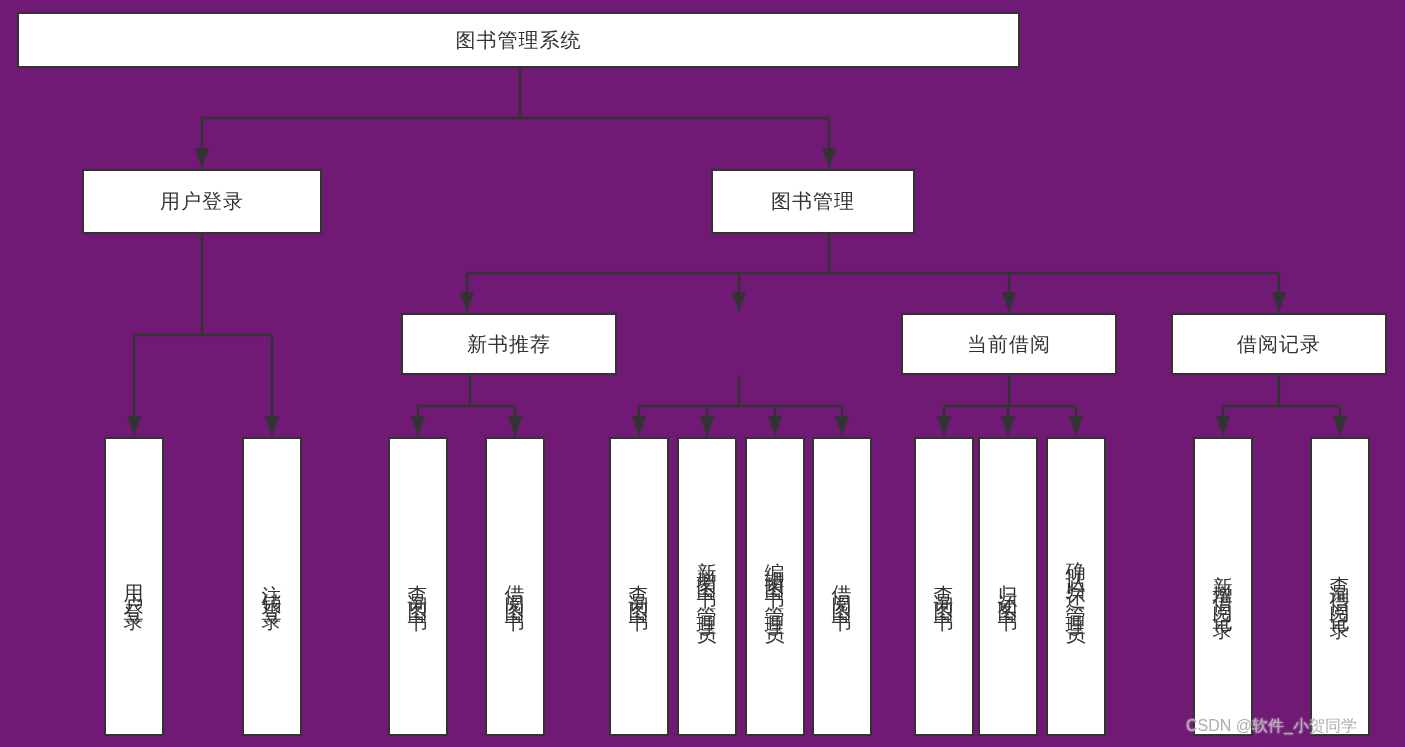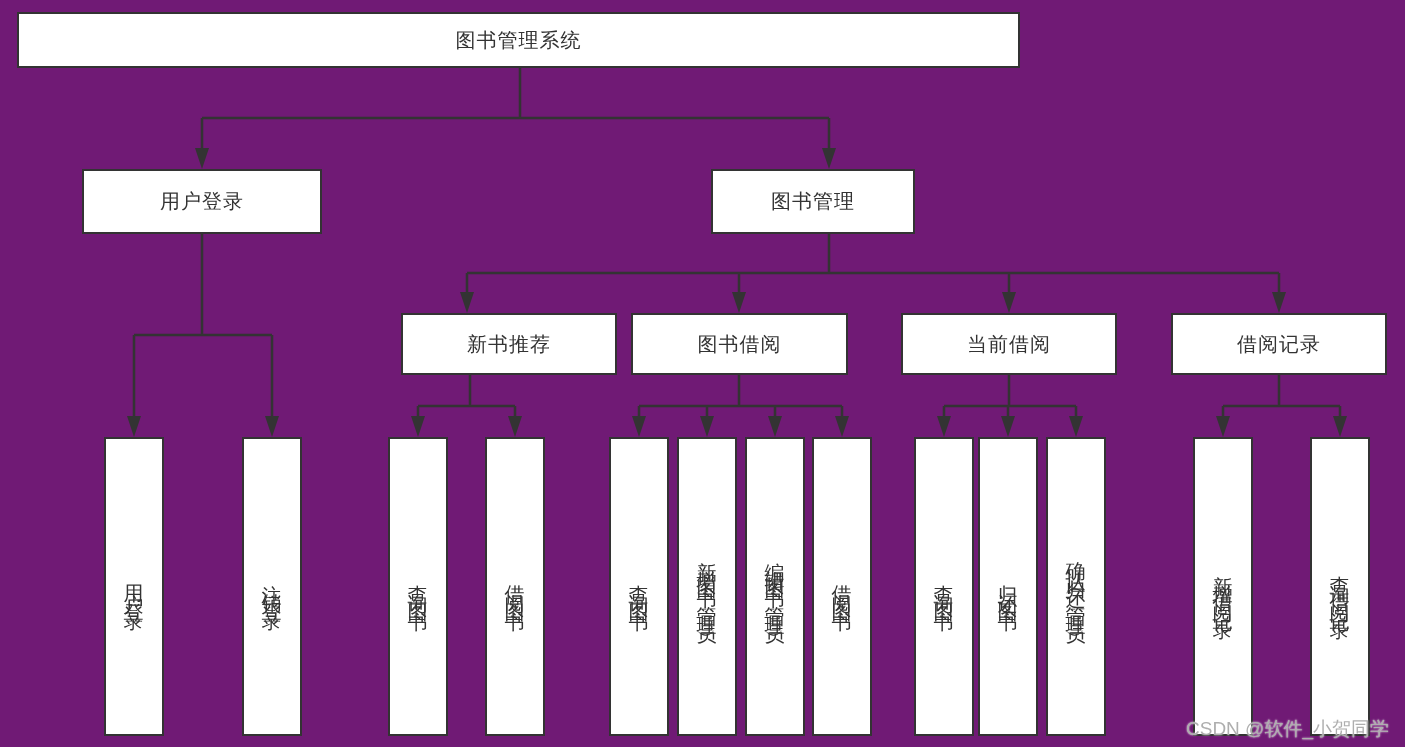--- a/index.html
+++ b/index.html
@@ -70,21 +70,21 @@
   #l-7  { left: 812px; }
   #l-8  { left: 914px; }
   #l-9  { left: 978px; }
   #l-10 { left: 1046px; }
   #l-11 { left: 1193px; }
   #l-12 { left: 1310px; }
   #watermark {
     position: absolute;
     left: 1186px;
     top: 716px;
-    font-size: 19px;
+    font-size: 16px;
     color: #aeaeae;
     text-shadow: 0 0 2px #ffffff;
     white-space: nowrap;
     z-index: 5;
   }
 </style>
 </head>
 <body>
 
 <div id="stage">
@@ -139,23 +139,20 @@
   <div class="box" id="n-login">
     <span>用户登录</span>
   </div>
   <div class="box" id="n-mgmt">
     <span>图书管理</span>
   </div>
 
   <div class="box lvl2" id="n-newrec">
     <span>新书推荐</span>
   </div>
-  <div class="box lvl2" id="n-borrow">
-    <span>图书借阅</span>
-  </div>
   <div class="box lvl2" id="n-cur">
     <span>当前借阅</span>
   </div>
   <div class="box lvl2" id="n-rec">
     <span>借阅记录</span>
   </div>
 
   <div class="vbox leaf" id="l-0">
     <span class="vtext">用户登录</span>
   </div>

